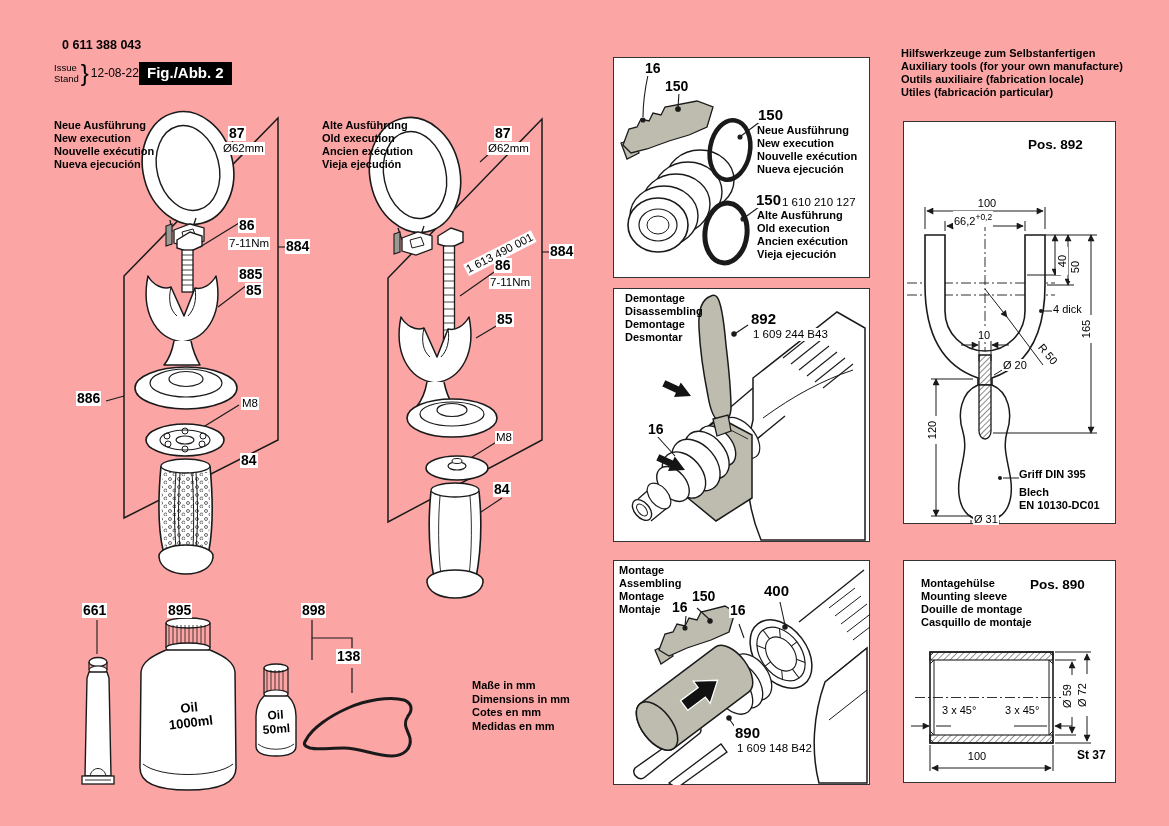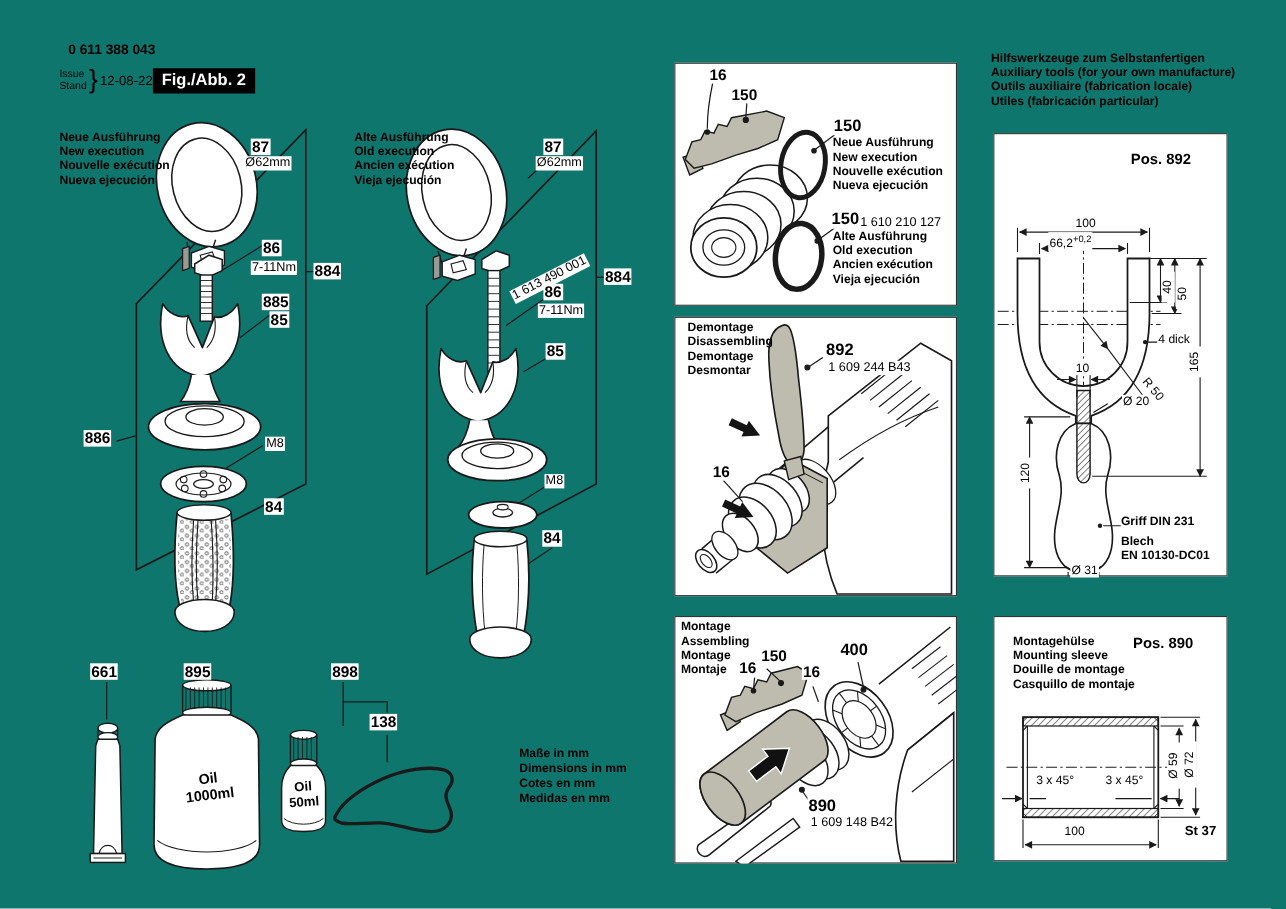--- a/index.html
+++ b/index.html
@@ -1,16 +1,16 @@
 <!DOCTYPE html>
 <html><head>
 <meta charset="utf-8">
 <style>
   html,body{margin:0;padding:0;background:#e8e8e8;}
-  .page{position:relative;width:1169px;height:826px;background:#0f766e;
+  .page{position:relative;width:1169px;height:826px;background:#fca5a5;
         font-family:"Liberation Sans",sans-serif;color:#000;overflow:hidden;}
   .abs{position:absolute;}
   .cap{font-size:11px;font-weight:bold;line-height:13px;white-space:pre-line;}
   .note{font-size:11px;line-height:13.5px;white-space:pre-line;}
   .num{font-size:14px;font-weight:bold;line-height:15px;background:#fff;padding:0 1px;}
   .num15{font-size:15px;font-weight:bold;line-height:16px;background:#fff;padding:0 1px;}
   .sm{font-size:11.5px;line-height:13px;background:#fff;padding:0 1px;}
   .dim{font-size:11px;line-height:12px;background:#fff;padding:0 1px;}
   .dimb{font-size:11px;font-weight:bold;line-height:13px;background:#fff;white-space:pre-line;}
   .rot{transform:rotate(-90deg);transform-origin:center;text-align:center;}
@@ -424,23 +424,23 @@
   </svg>
   <span class="abs pos" style="left:1028px;top:137px;">Pos. 892</span>
   <span class="abs dim ctr" style="left:973px;top:197px;width:26px;">100</span>
   <span class="abs dim" style="left:953px;top:211px;"><span>66,2</span><sup class="tol">+0,2</sup></span>
   <span class="abs dim rot" style="left:1048px;top:255px;width:26px;">40</span>
   <span class="abs dim rot" style="left:1061px;top:261px;width:26px;">50</span>
   <span class="abs dim" style="left:1052px;top:303px;">4 dick</span>
   <span class="abs dim rot" style="left:1072px;top:323px;width:26px;">165</span>
   <span class="abs dim ctr" style="left:976px;top:329px;width:14px;">10</span>
   <span class="abs dim ctr" style="left:1032px;top:348px;width:30px;transform:rotate(50deg);">R 50</span>
-  <span class="abs dim" style="left:1002px;top:359px;margin-left:18px;">Ø 20</span>
+  <span class="abs dim" style="left:1002px;top:359px;">Ø 20</span>
   <span class="abs dim rot" style="left:918px;top:424px;width:26px;">120</span>
-  <span class="abs dimb" style="left:1019px;top:468px;">Griff DIN 231</span>
+  <span class="abs dimb" style="left:1019px;top:468px;">Griff DIN 395</span>
   <span class="abs dimb" style="left:1019px;top:486px;">Blech
 EN 10130-DC01</span>
   <span class="abs dim" style="left:973px;top:513px;">Ø 31</span>
 
   <div class="panel" style="left:903px;top:560px;width:213px;height:223px;"></div>
   <svg style="left:903px;top:560px;" width="213" height="223" viewBox="0 0 213 223">
     <defs>
       <pattern id="hatchE" width="4.5" height="4.5" patternUnits="userSpaceOnUse" patternTransform="rotate(45)">
         <line x1="0" y1="0" x2="0" y2="4.5" stroke="#1a1a1a" stroke-width="0.9"></line>
       </pattern>

